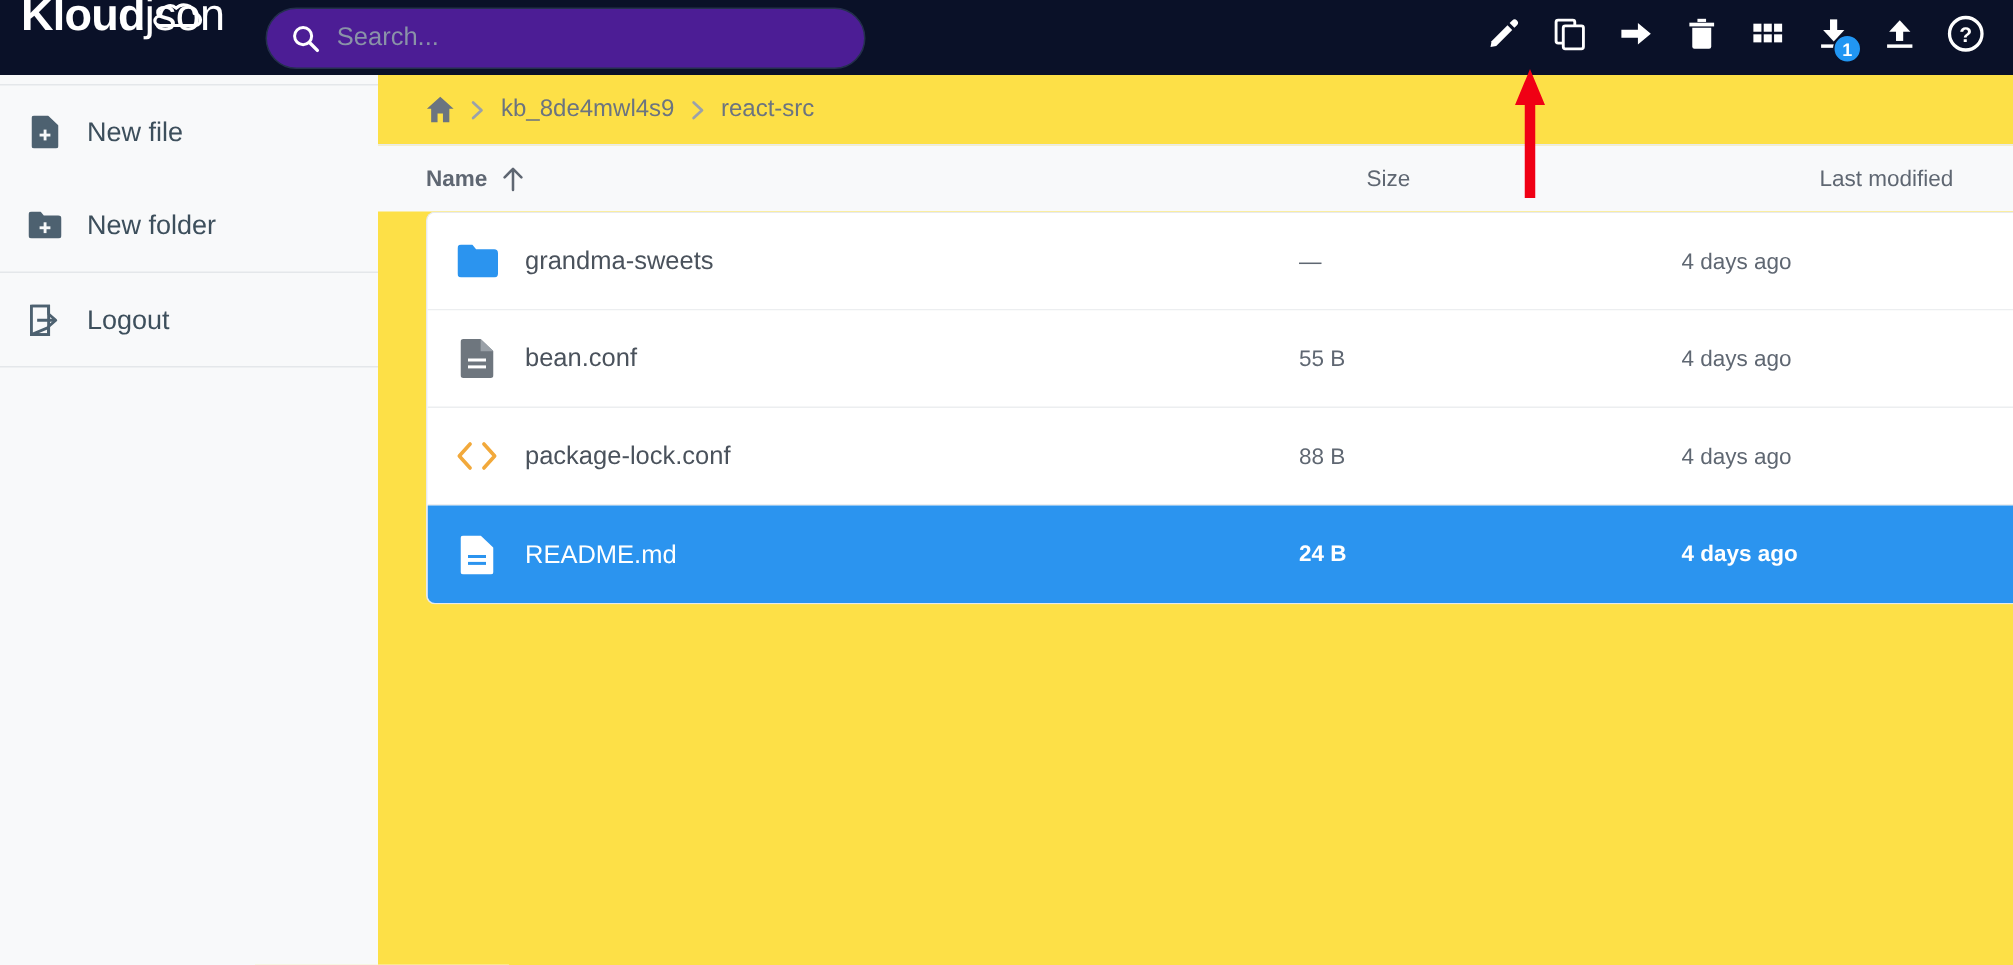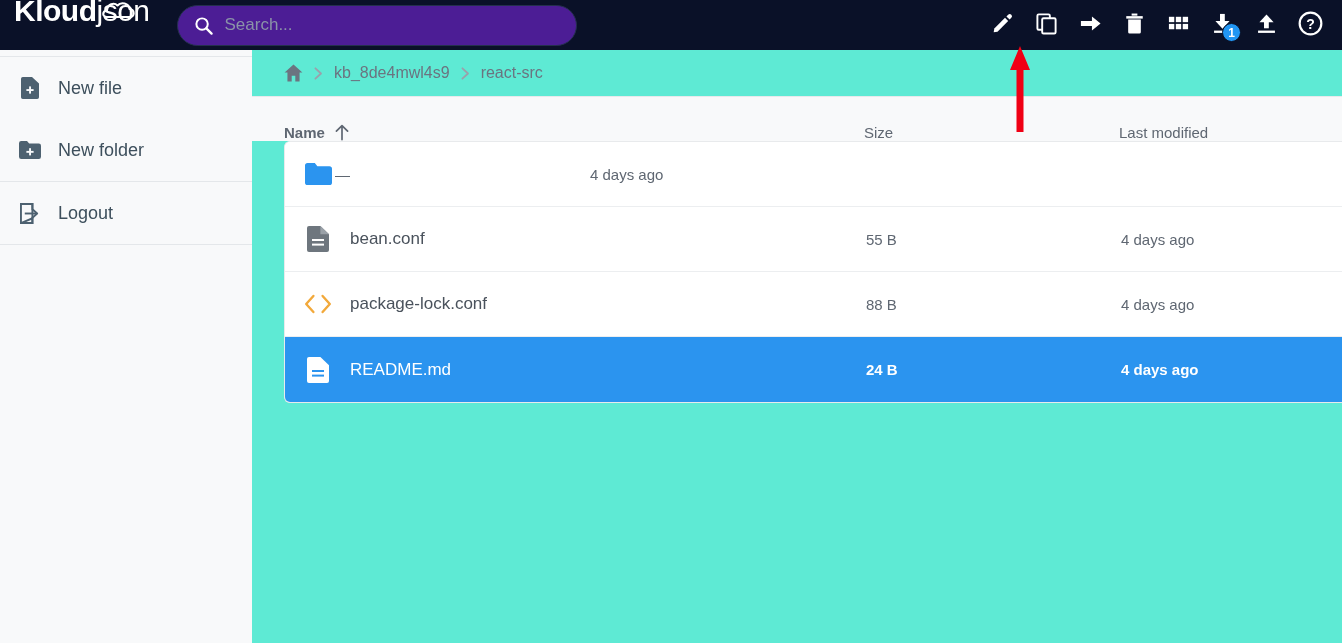--- a/index.html
+++ b/index.html
@@ -113,47 +113,48 @@
     height: 1px; background: #e4e7ea;
     margin: 0 0 0 0;
   }
   .side-spacer-top { height: 6px; }
 
   
   .content {
     position: absolute;
     top: 50px; left: 252px;
     width: 1090px; height: 593px;
-    background: #5eead4;
+    background: #fde047;
   }
   .breadcrumb {
     height: 47px;
     display: flex; align-items: center;
     padding-left: 32px;
     font-size: 16px;
     color: #6b7480;
     border-bottom: 1px solid #e8eaec;
   }
   .bc-home { display: flex; align-items: center; }
   .bc-sep {
     margin: 0 11px;
     color: #9aa1ab;
     font-size: 15px;
     display: flex; align-items: center;
   }
   .bc-crumb { cursor: pointer; }
 
   .table-head {
     height: 44px;
-    display: flex; align-items: flex-end;
+    display: flex; align-items: center;
     font-size: 15px;
     color: #5f6772;
     font-weight: bold;
     padding: 0 0 0 32px;
     background: #f8f9fa;
+    gap: 47px;
   }
   .th-name { width: 580px; display: flex; align-items: center; }
   .th-sort { margin-left: 9px; display: flex; }
   .th-size { width: 255px; font-weight: normal; }
   .th-mod  { flex: 1; font-weight: normal; }
 
   .table-card {
     margin-left: 32px;
     margin-right: 0;
     border-radius: 6px 0 0 6px;
@@ -388,20 +389,21 @@
   </div>
 
   <div class="table-card">
 
     <div class="row">
       <span class="r-icon">
         <svg width="27" height="22" viewBox="0 0 27 22">
           <path d="M0 2.6 A2.6 2.6 0 0 1 2.6 0 H9.8 L12.4 3.2 H24.4 A2.6 2.6 0 0 1 27 5.8 V19.4 A2.6 2.6 0 0 1 24.4 22 H2.6 A2.6 2.6 0 0 1 0 19.4 Z" fill="#2b94ef"></path>
         </svg>
       </span>
+      <span class="r-name">grandma-sweets</span>
       <span class="r-size">—</span>
       <span class="r-mod">4 days ago</span>
     </div>
 
     <div class="row">
       <span class="r-icon">
         <svg width="22" height="26" viewBox="0 0 22 26">
           <path d="M0 2 A2 2 0 0 1 2 0 H13.4 L22 8.2 V24 A2 2 0 0 1 20 26 H2 A2 2 0 0 1 0 24 Z" fill="#6e767e"></path>
           <path d="M13.4 0 L22 8.2 H13.4 Z" fill="#9aa1a8"></path>
           <rect x="5" y="13" width="12" height="2" fill="#ffffff"></rect>

